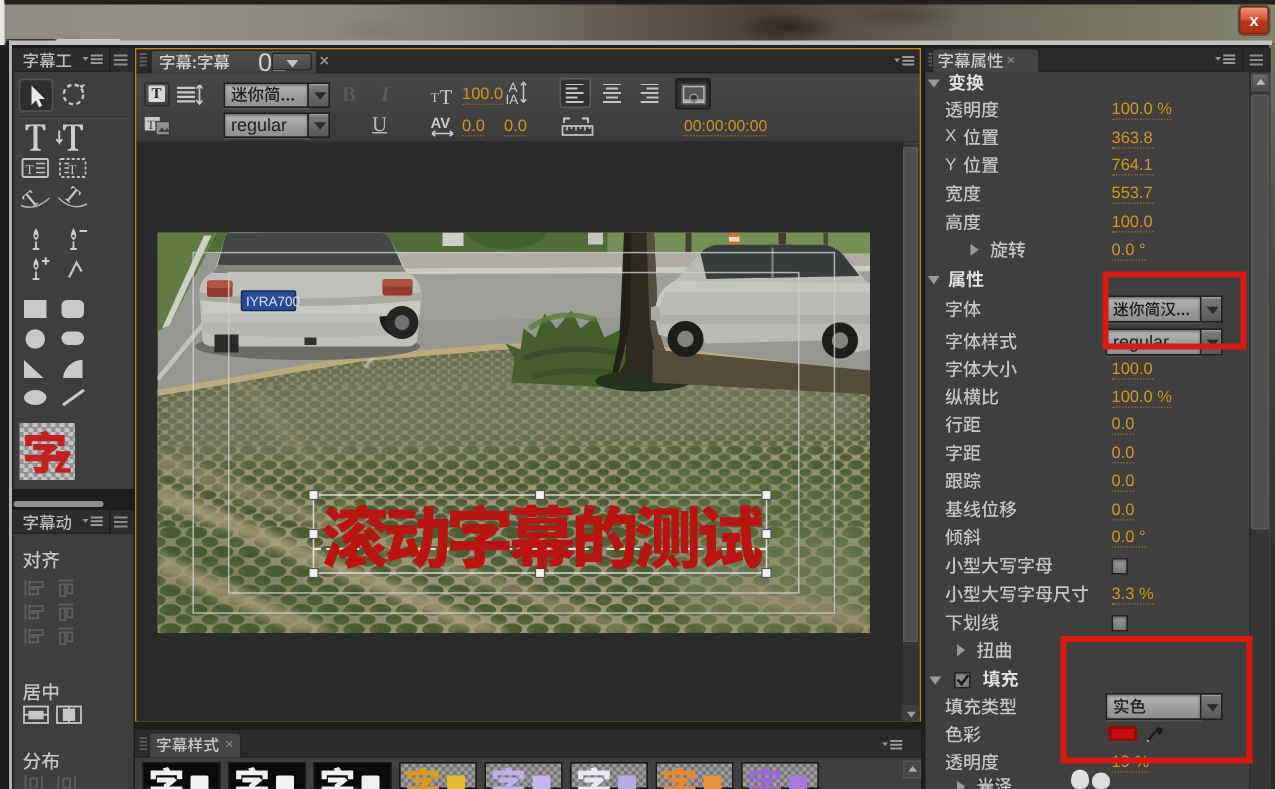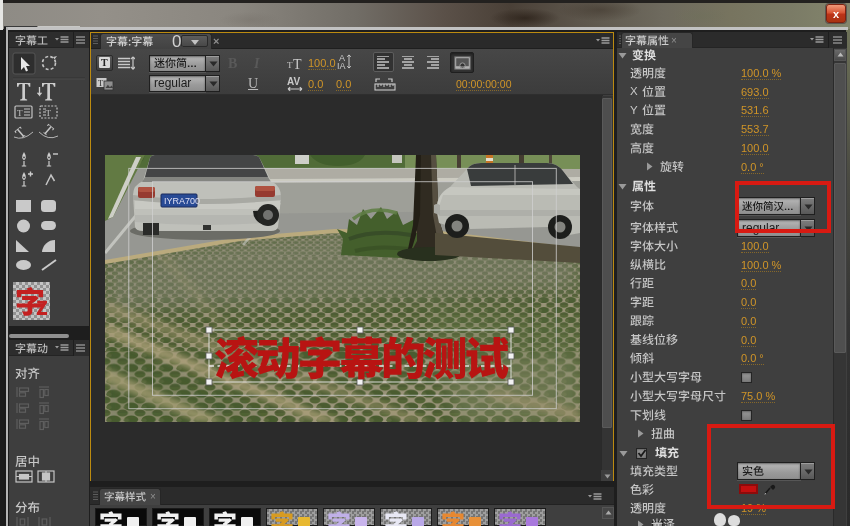--- a/index.html
+++ b/index.html
@@ -431,23 +431,23 @@
     <div style="position:absolute;left:834px;top:49px;width:12px;height:12px;background:linear-gradient(#6a6a6a,#4a4a4a);border:1px solid #555;"></div>
     <svg class="ab" style="left:837px;top:52px" width="7" height="5" viewBox="0 0 7 5">
       <path d="M3.5 0.5 l3 4 h-6 z" fill="#bbb"></path>
     </svg>
     <div style="position:absolute;left:834px;top:63px;width:12px;height:290px;background:#4f4f4f;border:1px solid #5a5a5a;border-radius:1px;"></div>
     <svg class="ab" style="left:618px;top:52px" width="9" height="7" viewBox="0 0 9 7">
       <path d="M0.5 1 h8 l-4 5.5 z" fill="#9a9a9a"></path>
     </svg>
     <div style="position:absolute;left:741px;top:67px;font-size:11px;color:#d09528;line-height:12px;border-bottom:1px dotted #86682a;display:inline-block">100.0 %</div>
     <div style="position:absolute;left:630px;top:85.0px;width:12px;height:13px;font-size:11.5px;color:#c6c6c6;line-height:13px;">X </div>
-    <div style="position:absolute;left:741px;top:85.5px;font-size:11px;color:#d09528;line-height:12px;border-bottom:1px dotted #86682a;display:inline-block">693.0</div>
+    <div style="position:absolute;left:741px;top:85.5px;font-size:11px;color:#d09528;line-height:12px;border-bottom:1px dotted #86682a;display:inline-block">363.8</div>
     <div style="position:absolute;left:630px;top:103.5px;width:12px;height:13px;font-size:11.5px;color:#c6c6c6;line-height:13px;">Y </div>
-    <div style="position:absolute;left:741px;top:104px;font-size:11px;color:#d09528;line-height:12px;border-bottom:1px dotted #86682a;display:inline-block">531.6</div>
+    <div style="position:absolute;left:741px;top:104px;font-size:11px;color:#d09528;line-height:12px;border-bottom:1px dotted #86682a;display:inline-block">764.1</div>
     <div style="position:absolute;left:741px;top:123px;font-size:11px;color:#d09528;line-height:12px;border-bottom:1px dotted #86682a;display:inline-block">553.7</div>
     <div style="position:absolute;left:741px;top:142px;font-size:11px;color:#d09528;line-height:12px;border-bottom:1px dotted #86682a;display:inline-block">100.0</div>
     <svg class="ab" style="left:646px;top:162.0px" width="7" height="9" viewBox="0 0 7 9">
       <path d="M1 0.5 l5.5 4 l-5.5 4 z" fill="#9a9a9a"></path>
     </svg>
     <div style="position:absolute;left:741px;top:160.5px;font-size:11px;color:#d09528;line-height:12px;border-bottom:1px dotted #86682a;display:inline-block">0.0 °</div>
     <svg class="ab" style="left:618px;top:183px" width="9" height="7" viewBox="0 0 9 7">
       <path d="M0.5 1 h8 l-4 5.5 z" fill="#9a9a9a"></path>
     </svg>
     <div style="position:absolute;left:737px;top:197px;width:64px;height:18px;background:linear-gradient(#b9b9b9,#9a9a9a 60%,#8f8f8f);border:1px solid #1f1f1f;box-shadow:inset 0 1px 2px rgba(0,0,0,.45), 0 1px 0 rgba(255,255,255,.12);"></div>
@@ -462,21 +462,21 @@
       <path d="M0.5 0.5 l8 0 l-4 5 z" fill="#2a2a2a"></path>
     </svg>
     <div style="position:absolute;left:741px;top:240px;font-size:11px;color:#d09528;line-height:12px;border-bottom:1px dotted #86682a;display:inline-block">100.0</div>
     <div style="position:absolute;left:741px;top:258.5px;font-size:11px;color:#d09528;line-height:12px;border-bottom:1px dotted #86682a;display:inline-block">100.0 %</div>
     <div style="position:absolute;left:741px;top:277px;font-size:11px;color:#d09528;line-height:12px;border-bottom:1px dotted #86682a;display:inline-block">0.0</div>
     <div style="position:absolute;left:741px;top:296px;font-size:11px;color:#d09528;line-height:12px;border-bottom:1px dotted #86682a;display:inline-block">0.0</div>
     <div style="position:absolute;left:741px;top:314.5px;font-size:11px;color:#d09528;line-height:12px;border-bottom:1px dotted #86682a;display:inline-block">0.0</div>
     <div style="position:absolute;left:741px;top:333.5px;font-size:11px;color:#d09528;line-height:12px;border-bottom:1px dotted #86682a;display:inline-block">0.0</div>
     <div style="position:absolute;left:741px;top:352px;font-size:11px;color:#d09528;line-height:12px;border-bottom:1px dotted #86682a;display:inline-block">0.0 °</div>
     <div style="position:absolute;left:741px;top:372px;width:11px;height:11px;background:linear-gradient(#9a9a9a,#7a7a7a);border:1px solid #242424;box-shadow:inset 0 1px 2px rgba(0,0,0,.35);"></div>
-    <div style="position:absolute;left:741px;top:390px;font-size:11px;color:#d09528;line-height:12px;border-bottom:1px dotted #86682a;display:inline-block">75.0 %</div>
+    <div style="position:absolute;left:741px;top:390px;font-size:11px;color:#d09528;line-height:12px;border-bottom:1px dotted #86682a;display:inline-block">3.3 %</div>
     <div style="position:absolute;left:741px;top:410px;width:11px;height:11px;background:linear-gradient(#9a9a9a,#7a7a7a);border:1px solid #242424;box-shadow:inset 0 1px 2px rgba(0,0,0,.35);"></div>
     <svg class="ab" style="left:637px;top:429.0px" width="7" height="9" viewBox="0 0 7 9">
       <path d="M1 0.5 l5.5 4 l-5.5 4 z" fill="#9a9a9a"></path>
     </svg>
     <svg class="ab" style="left:619px;top:449.5px" width="9" height="7" viewBox="0 0 9 7">
       <path d="M0.5 1 h8 l-4 5.5 z" fill="#9a9a9a"></path>
     </svg>
     <div style="position:absolute;left:636px;top:447.5px;width:11px;height:11px;background:linear-gradient(#9a9a9a,#7a7a7a);border:1px solid #242424;box-shadow:inset 0 1px 2px rgba(0,0,0,.35);"></div>
     <svg class="ab" style="left:637px;top:447.5px" width="10" height="10" viewBox="0 0 10 10">
       <path d="M1.5 5 l2.5 3 l4.5 -6" stroke="#1a1a1a" stroke-width="1.8" fill="none"></path>

